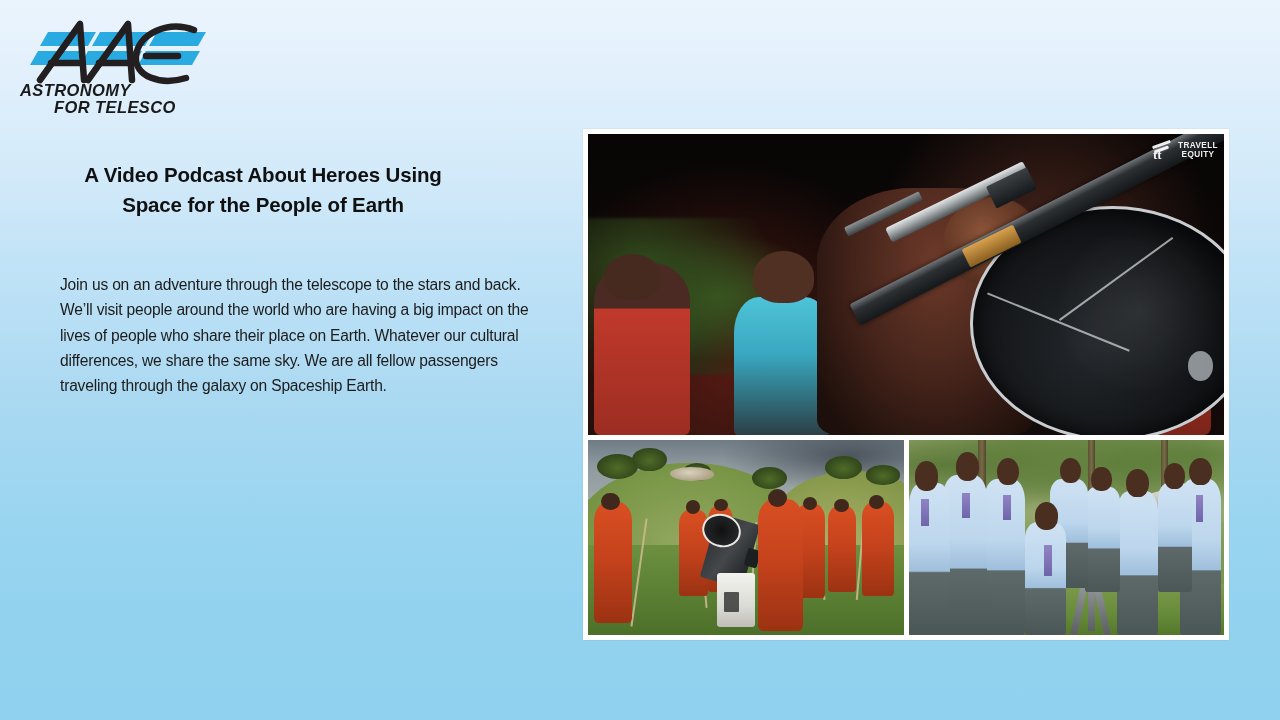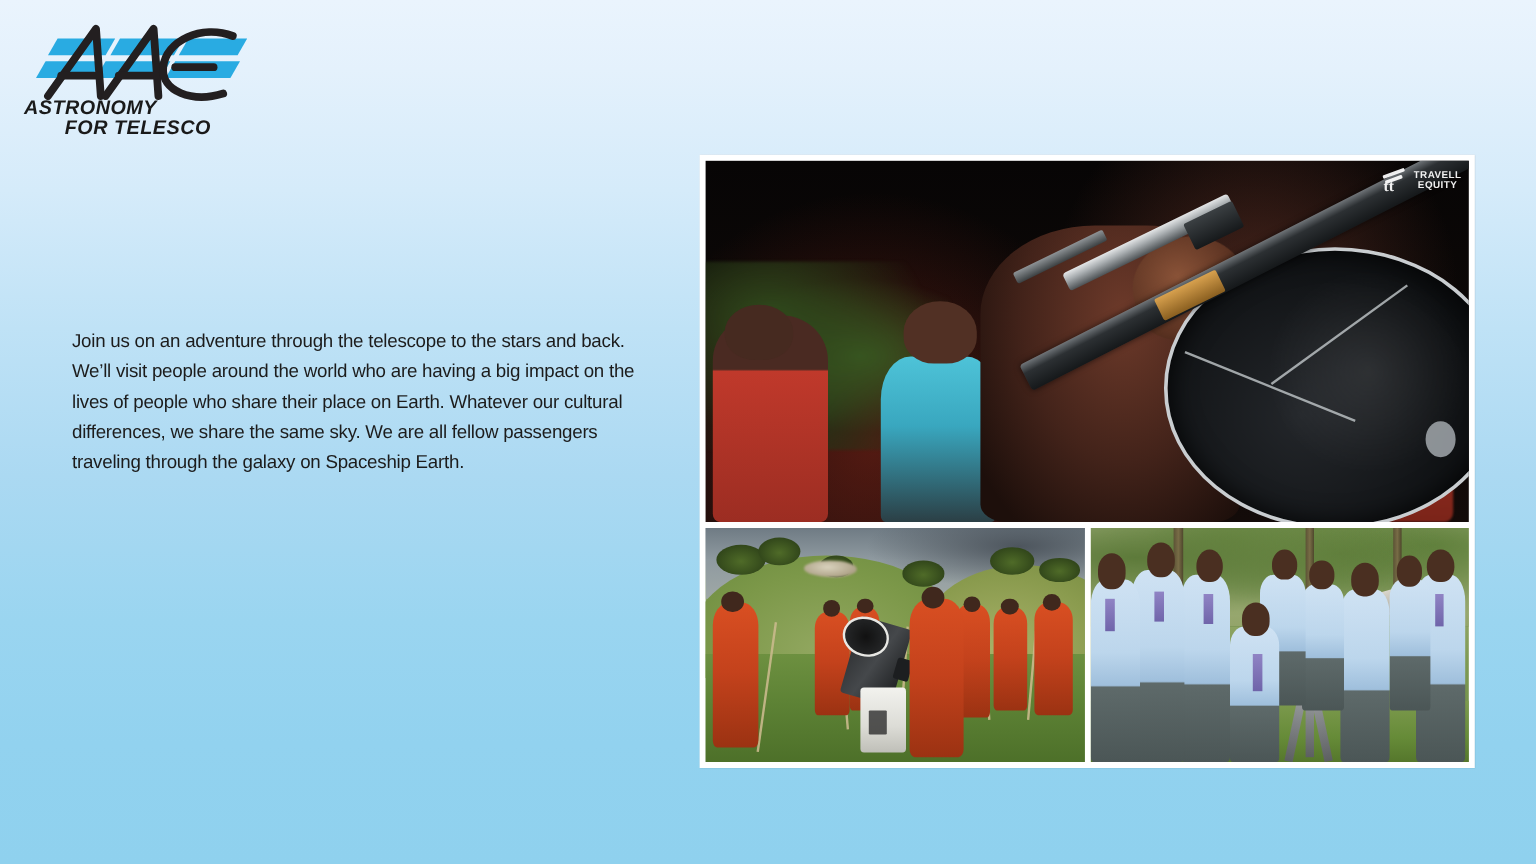--- a/index.html
+++ b/index.html
@@ -563,20 +563,24 @@
         </g>
       </svg>
     </div>
     <div class="logo-text">
       <div class="logo-line l1">ASTRONOMY</div>
       <div class="logo-line l2">FOR TELESCO</div>
     </div>
   </div>
 
 
+  <div class="subhead">
+    <div>A Video Podcast About Heroes Using</div>
+    <div>Space for the People of Earth</div>
+  </div>
 
   <div class="body-copy">Join us on an adventure through the telescope to the stars and back. We’ll visit people around the world who are having a big impact on the lives of people who share their place on Earth. Whatever our cultural differences, we share the same sky. We are all fellow passengers traveling through the galaxy on Spaceship Earth.</div>
 
   <div class="collage">
 
     <div class="photo photo-top p1">
       <div class="bush"></div>
       <div class="kid-a"></div>
       <div class="kid-a-head"></div>
       <div class="kid-b"></div>

